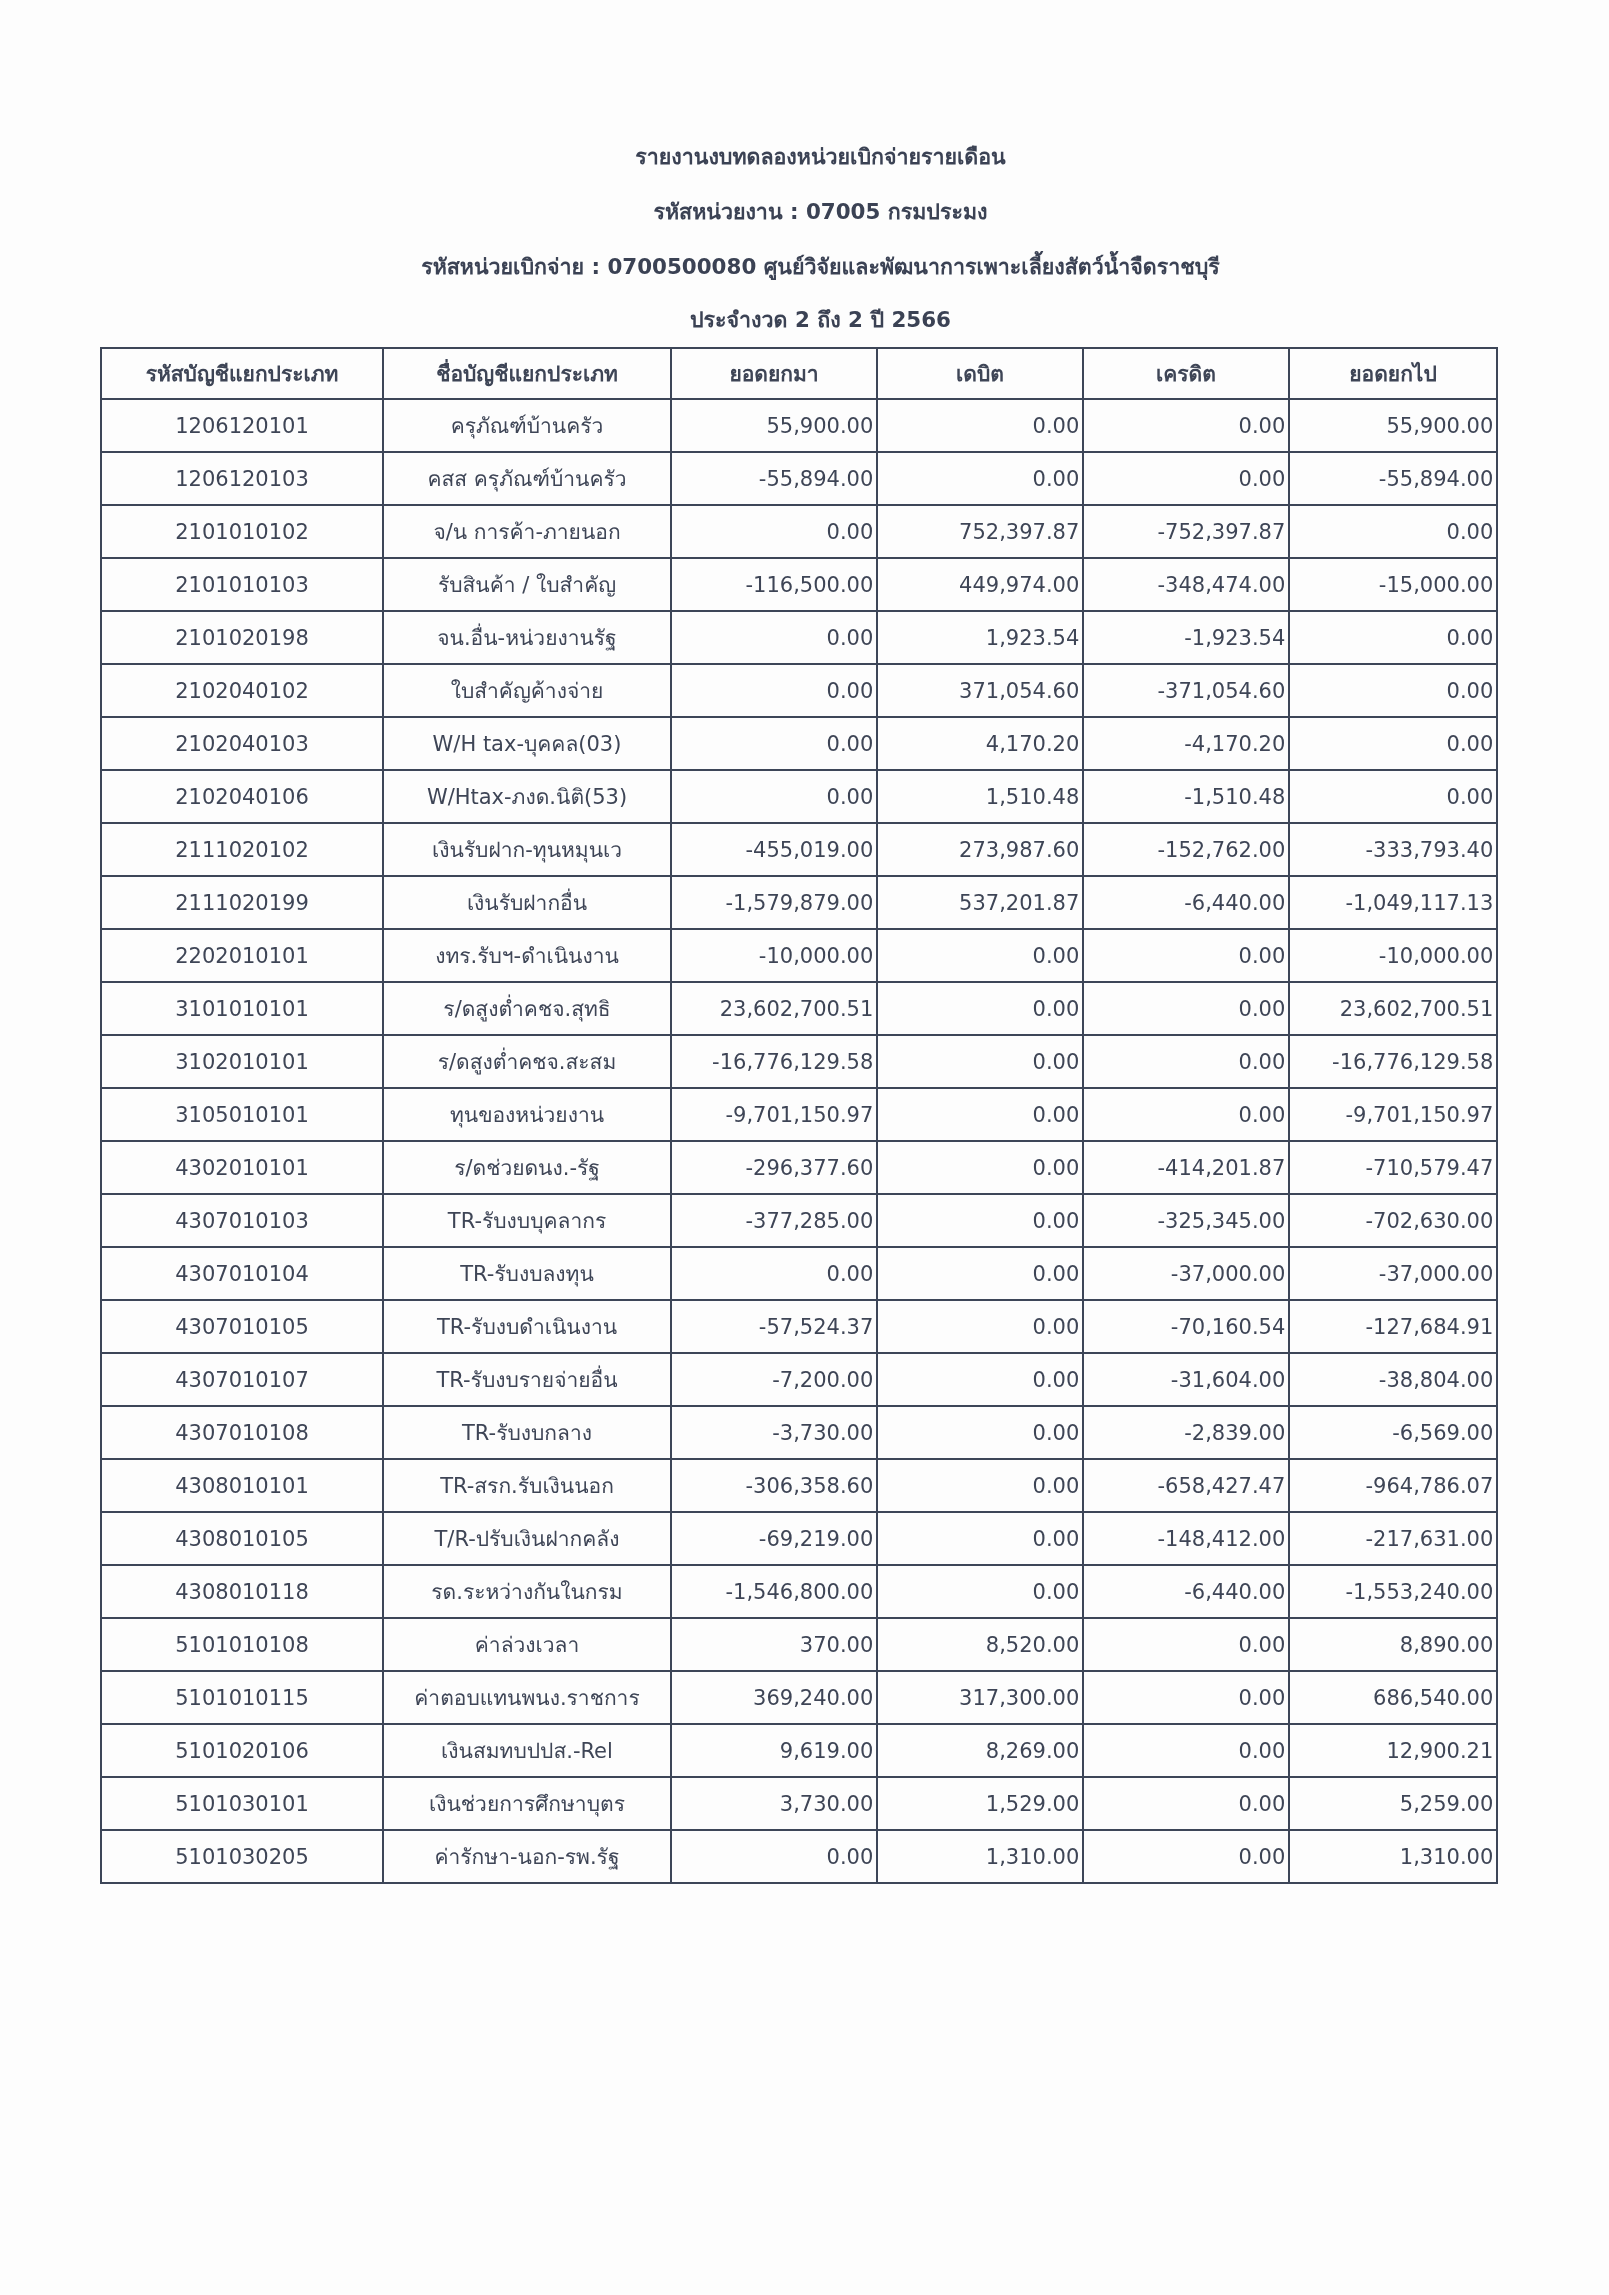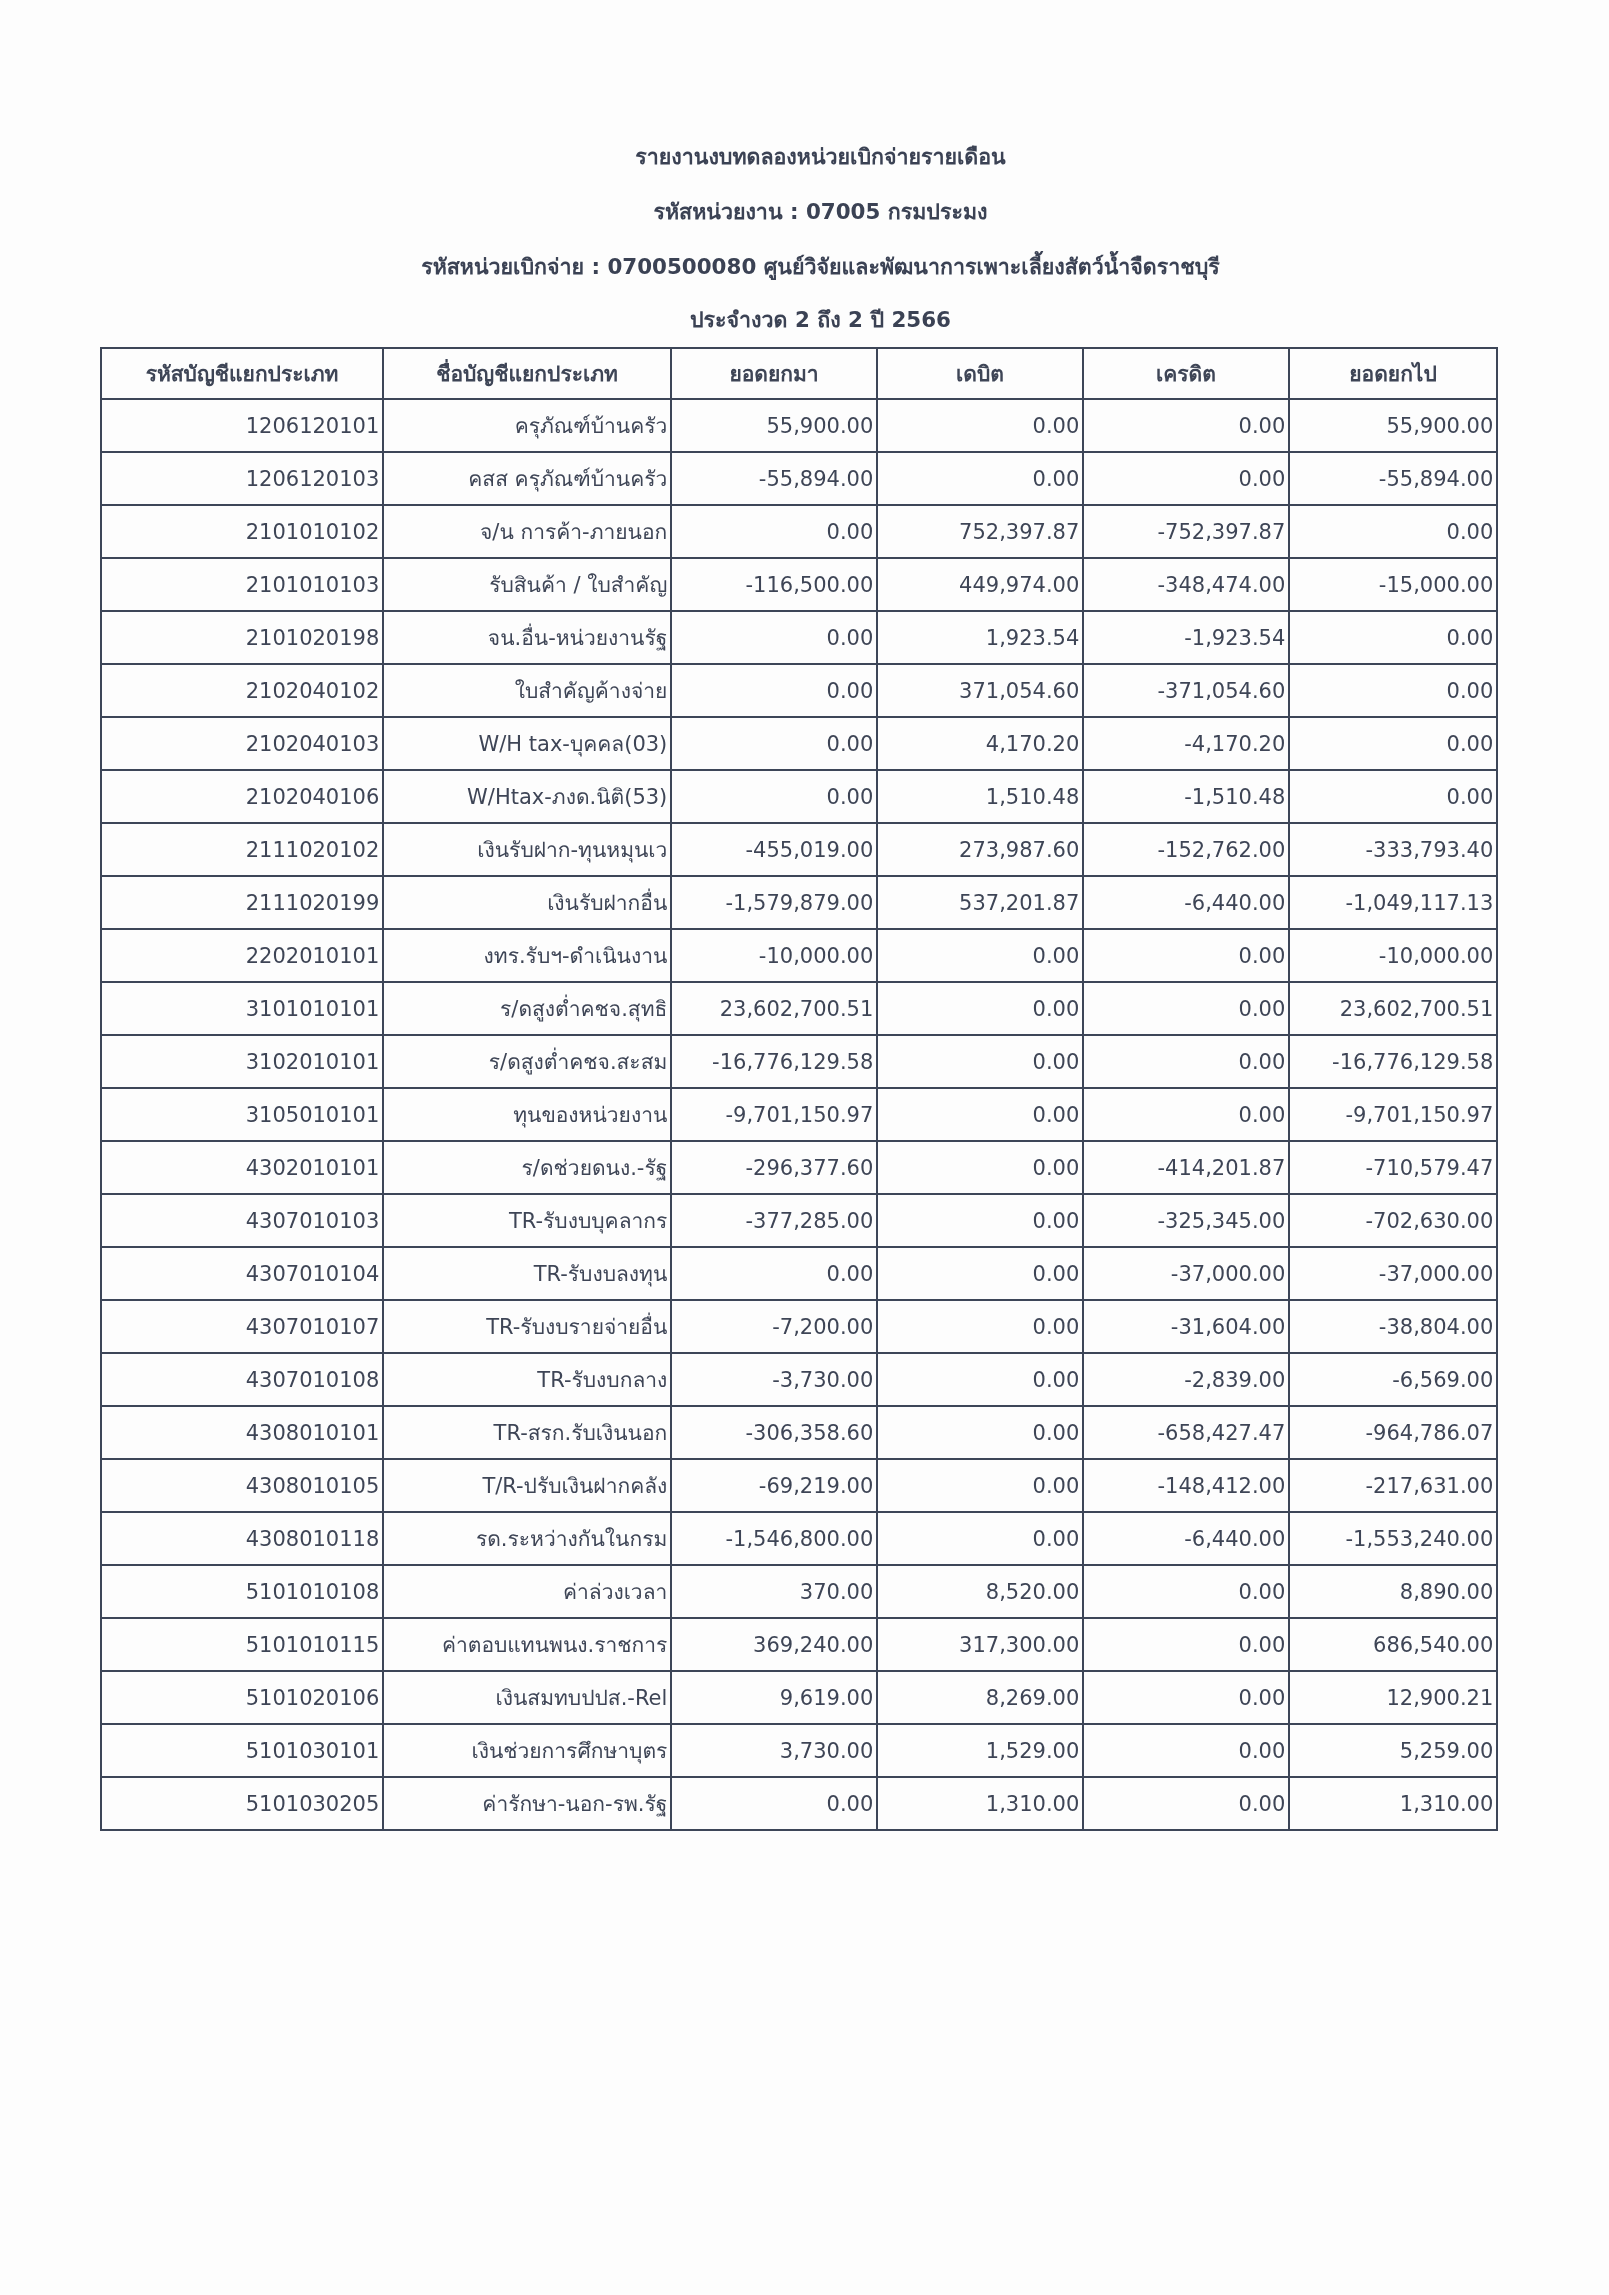--- a/index.html
+++ b/index.html
@@ -18,21 +18,21 @@
   table {
     position:absolute; left:100px; top:347px;
     border-collapse:collapse; table-layout:fixed; width:1396px;
   }
   td, th {
     border:2px solid #3d4658; padding:0 2.7px; height:51px; font-size:21px;
     white-space:nowrap; overflow:hidden; font-weight:normal; color:#3e4556;
   }
   th { height:49px; font-weight:bold; text-align:center; font-size:21px; }
   td.num { text-align:right; }
-  td.txt { text-align:right;margin-top:36px; }
+  td.txt { text-align:center;margin-top:36px; }
   col.c1 { width:282px; } col.c2 { width:288px; } col.c3 { width:206px; }
   col.c4 { width:206px; } col.c5 { width:206px; } col.c6 { width:208px; }
 </style>
 </head>
 <body>
 
 <div class="hdr-line" id="t1">รายงานงบทดลองหน่วยเบิกจ่ายรายเดือน</div>
 <div class="hdr-line" id="t2">รหัสหน่วยงาน : 07005 กรมประมง</div>
 <div class="hdr-line" id="t3">รหัสหน่วยเบิกจ่าย : 0700500080 ศูนย์วิจัยและพัฒนาการเพาะเลี้ยงสัตว์น้ำจืดราชบุรี</div>
 <div class="hdr-line" id="t4">ประจำงวด 2 ถึง 2 ปี 2566</div>
@@ -187,20 +187,28 @@
       </tr>
       <tr>
         <td class="txt">4307010104</td>
         <td class="txt">TR-รับงบลงทุน</td>
         <td class="num">0.00</td>
         <td class="num">0.00</td>
         <td class="num">-37,000.00</td>
         <td class="num">-37,000.00</td>
       </tr>
       <tr>
+        <td class="txt">4307010105</td>
+        <td class="txt">TR-รับงบดำเนินงาน</td>
+        <td class="num">-57,524.37</td>
+        <td class="num">0.00</td>
+        <td class="num">-70,160.54</td>
+        <td class="num">-127,684.91</td>
+      </tr>
+      <tr>
         <td class="txt">4307010107</td>
         <td class="txt">TR-รับงบรายจ่ายอื่น</td>
         <td class="num">-7,200.00</td>
         <td class="num">0.00</td>
         <td class="num">-31,604.00</td>
         <td class="num">-38,804.00</td>
       </tr>
       <tr>
         <td class="txt">4307010108</td>
         <td class="txt">TR-รับงบกลาง</td>

